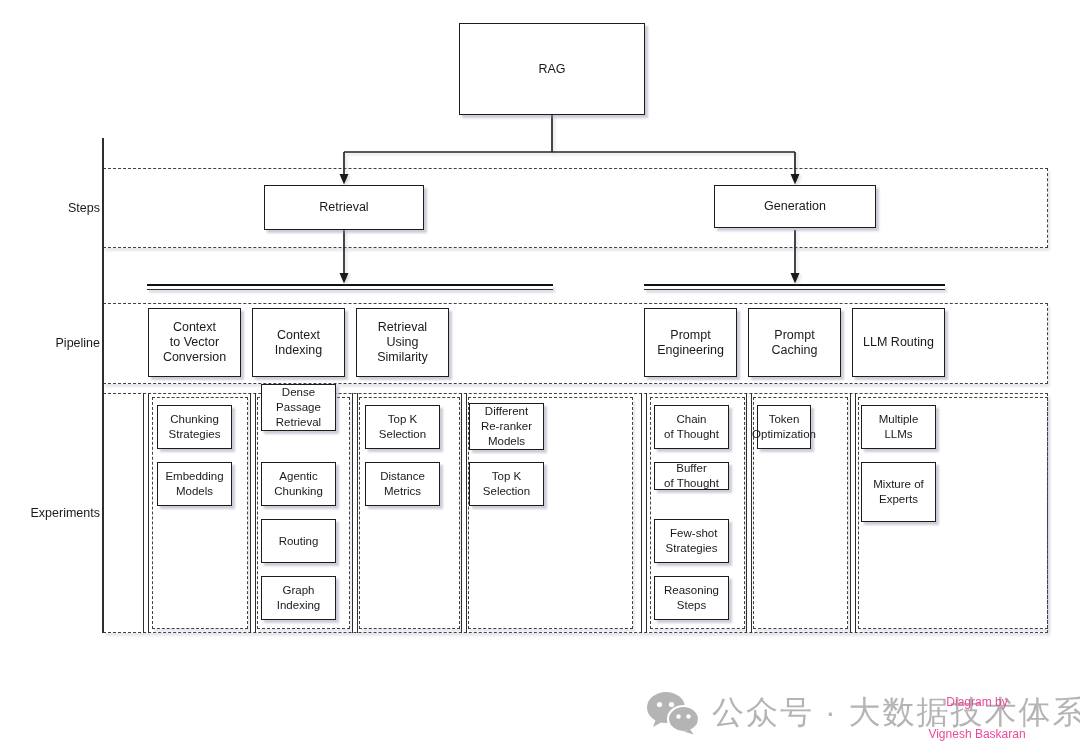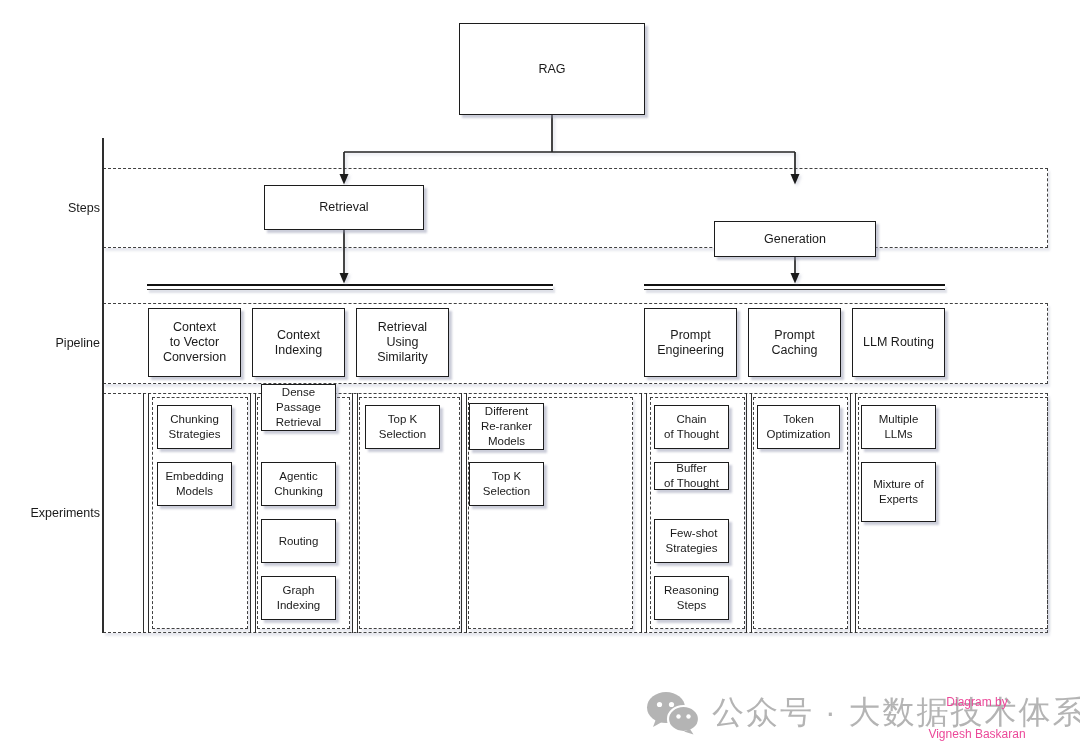--- a/index.html
+++ b/index.html
@@ -106,21 +106,21 @@
     <polygon points="790.5,273 799.5,273 795,283.5" fill="#1a1a1a"></polygon>
   </svg>
 
   <div class="rowlabel" style="left:4px; top:201px;">Steps</div>
   <div class="rowlabel" style="left:4px; top:336px;">Pipeline</div>
   <div class="rowlabel" style="left:4px; top:506px;">Experiments</div>
 
   <div class="node big" style="left:459px; top:23px; width:186px; height:92px;">RAG</div>
 
   <div class="node big" style="left:264px; top:185px; width:160px; height:45px;">Retrieval</div>
-  <div class="node big" style="left:714px; top:185px; width:162px; height:36px;margin-top:36px;">Generation</div>
+  <div class="node big" style="left:714px; top:185px; width:162px; height:43px;">Generation</div>
 
   <div class="node big" style="left:148px; top:308px; width:93px; height:69px;">Context
 to Vector
 Conversion</div>
   <div class="node big" style="left:252px; top:308px; width:93px; height:69px;">Context
 Indexing</div>
   <div class="node big" style="left:356px; top:308px; width:93px; height:69px;">Retrieval
 Using
 Similarity</div>
   <div class="node big" style="left:644px; top:308px; width:93px; height:69px;">Prompt
@@ -138,37 +138,39 @@
 Passage
 Retrieval</div>
   <div class="node small" style="left:261px; top:462px; width:75px; height:44px;">Agentic
 Chunking</div>
   <div class="node small" style="left:261px; top:519px; width:75px; height:44px;">Routing</div>
   <div class="node small" style="left:261px; top:576px; width:75px; height:44px;">Graph
 Indexing</div>
 
   <div class="node small" style="left:365px; top:405px; width:75px; height:44px;">Top K
 Selection</div>
+  <div class="node small" style="left:365px; top:462px; width:75px; height:44px;">Distance
+Metrics</div>
 
   <div class="node small" style="left:469px; top:403px; width:75px; height:47px;">Different
 Re-ranker
 Models</div>
   <div class="node small" style="left:469px; top:462px; width:75px; height:44px;">Top K
 Selection</div>
 
   <div class="node small" style="left:654px; top:405px; width:75px; height:44px;">Chain
 of Thought</div>
   <div class="node small" style="left:654px; top:462px; width:75px; height:28px;">Buffer
 of Thought</div>
   <div class="node small" style="left:654px; top:519px; width:75px; height:44px;text-align:right;">Few-shot
 Strategies</div>
   <div class="node small" style="left:654px; top:576px; width:75px; height:44px;">Reasoning
 Steps</div>
 
-  <div class="node small" style="left:757px; top:405px; width:83px; height:44px;">Token
+  <div class="node small" style="left:757px; top:405px; width:54px; height:44px;">Token
 Optimization</div>
 
   <div class="node small" style="left:861px; top:405px; width:75px; height:44px;">Multiple
 LLMs</div>
   <div class="node small" style="left:861px; top:462px; width:75px; height:60px;">Mixture of
 Experts</div>
 
   <div class="watermark">
     <svg width="54" height="44" viewBox="0 0 54 44">
       <ellipse cx="20" cy="16.5" rx="19" ry="15.5" fill="#b4b4b4"></ellipse>

